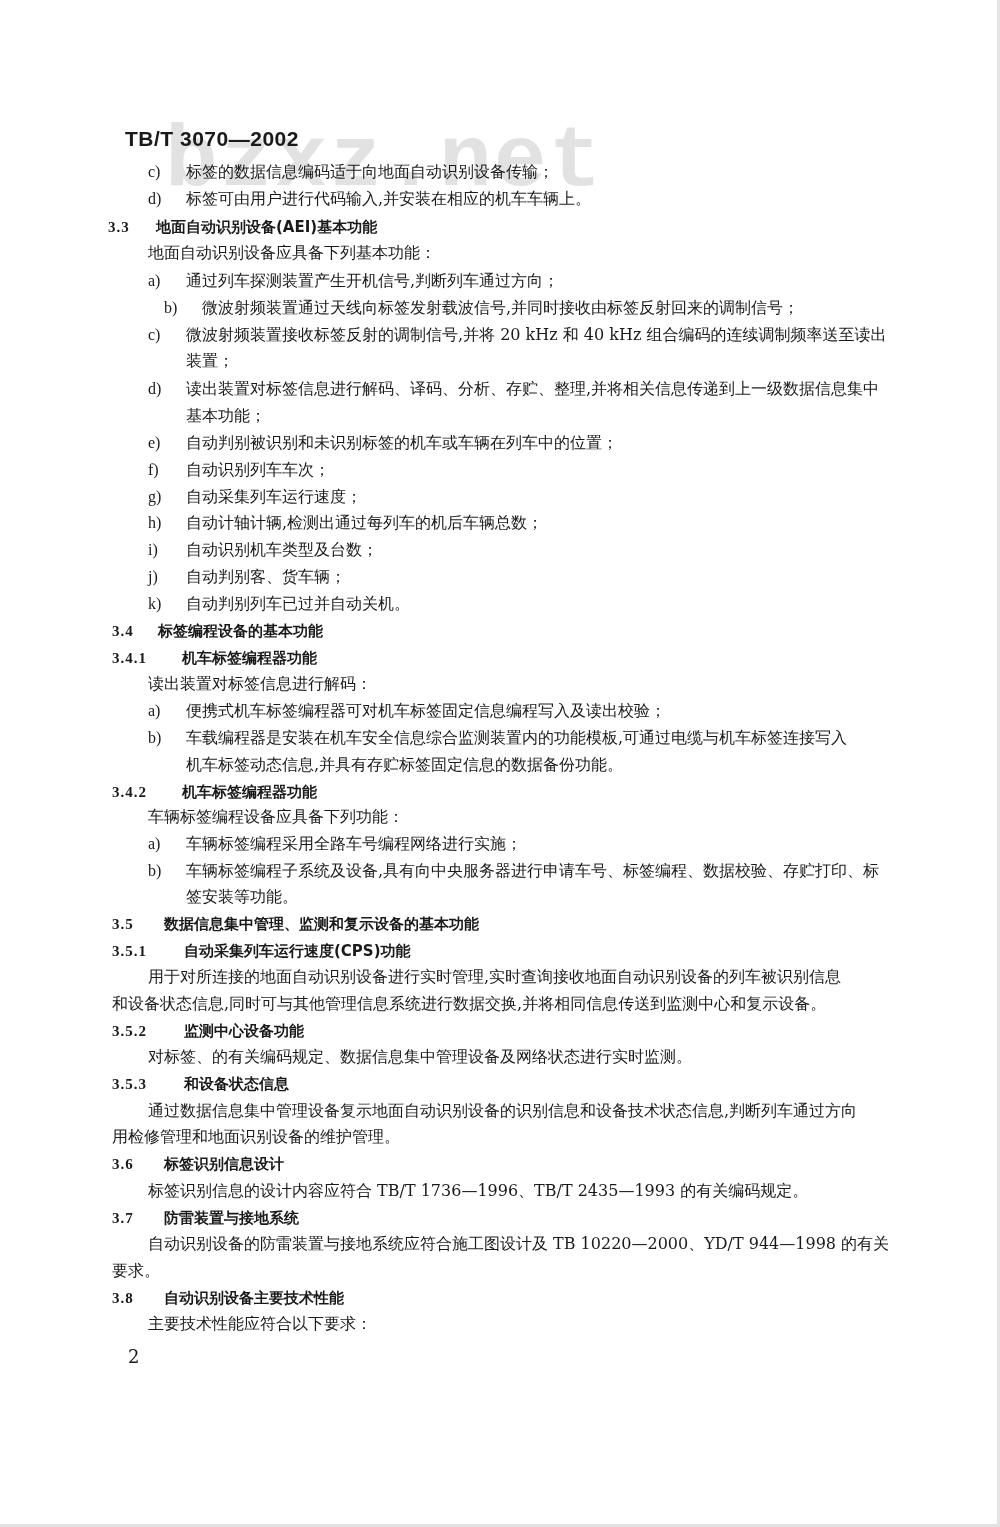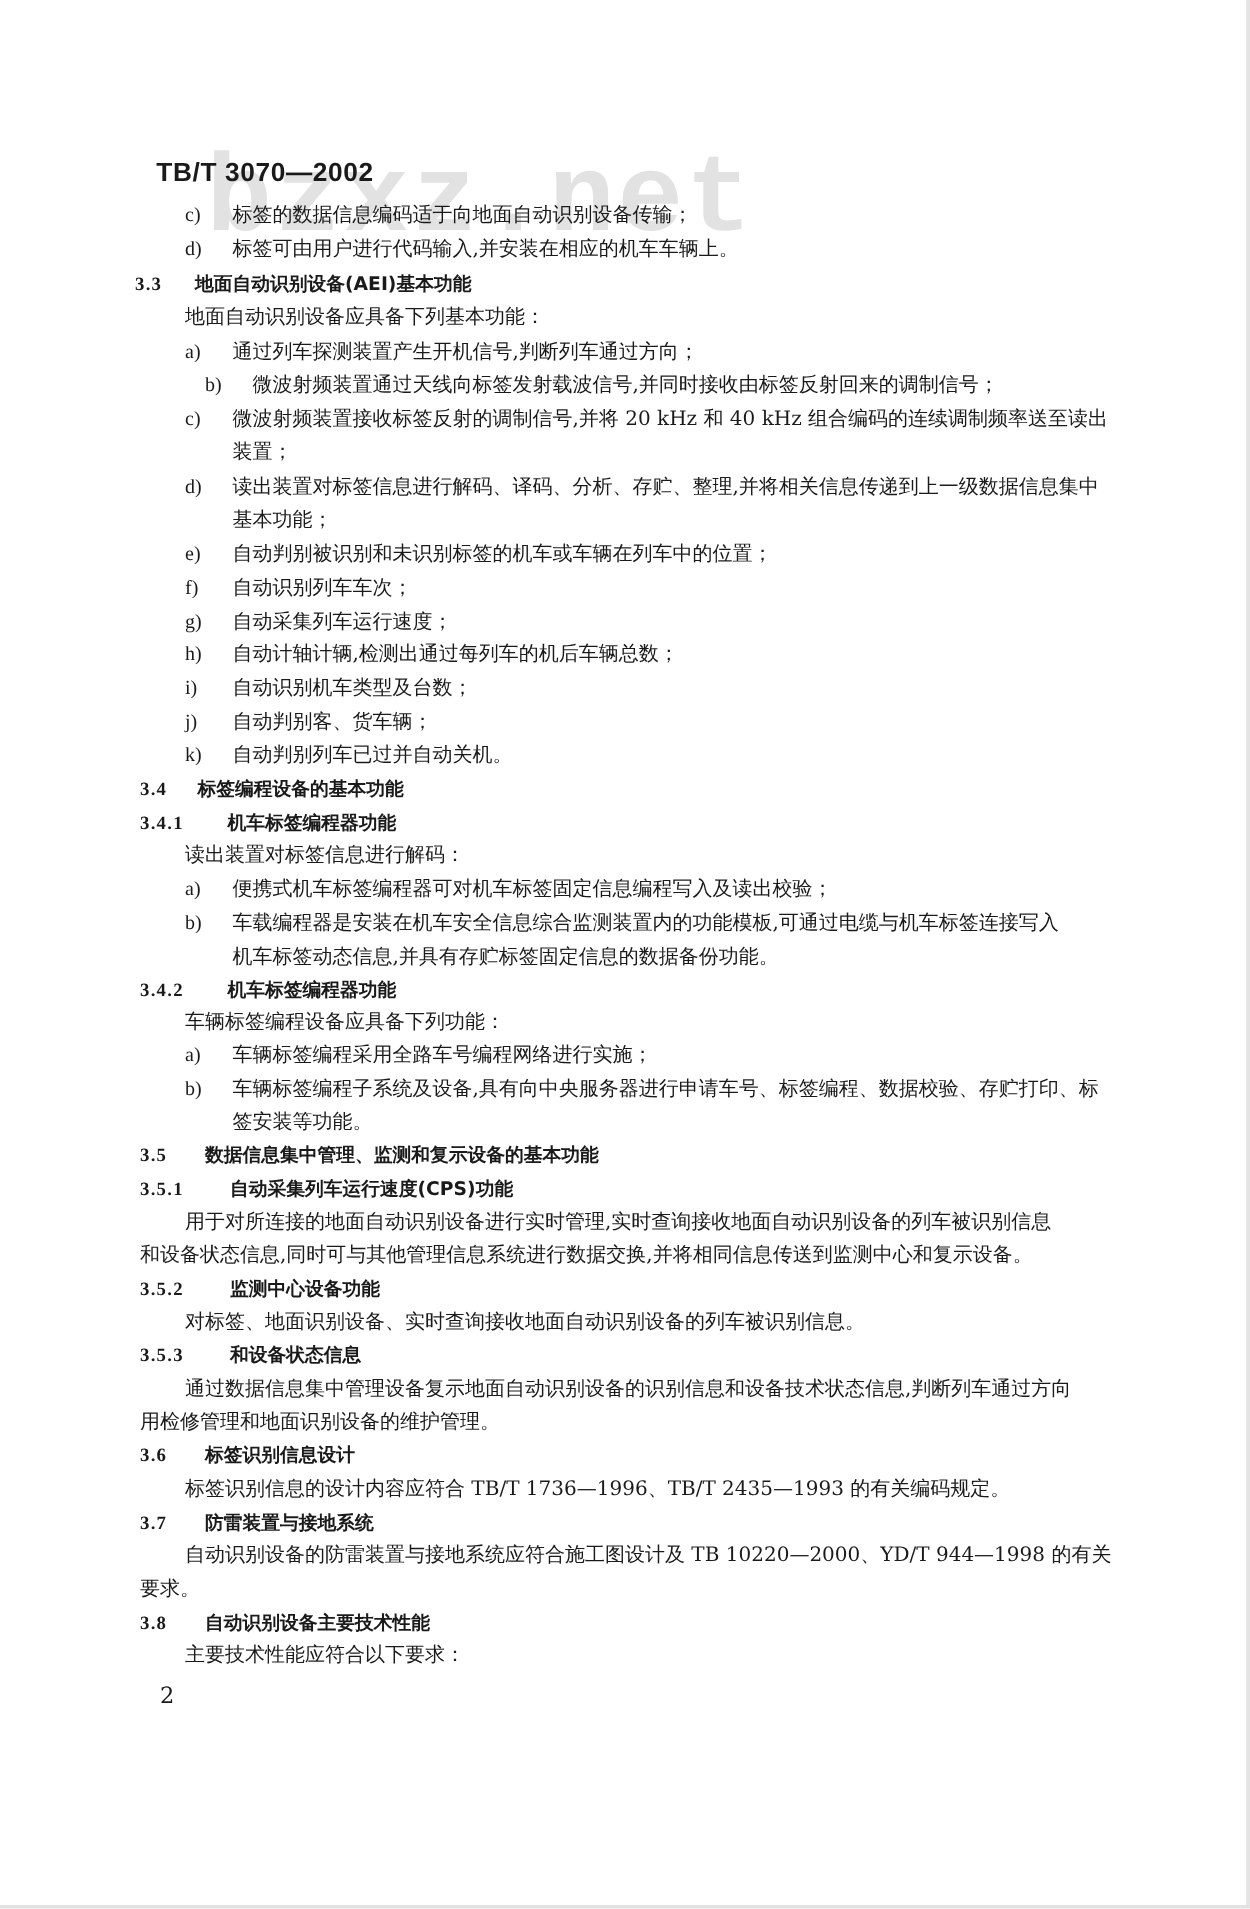--- a/index.html
+++ b/index.html
@@ -64,21 +64,21 @@
   <div class="line" style="left:148px;top:806px">车辆标签编程设备应具备下列功能：</div>
   <div class="line" style="left:148px;top:833px"><span class="item-label">a)</span><span>车辆标签编程采用全路车号编程网络进行实施；</span></div>
   <div class="line" style="left:148px;top:860px"><span class="item-label">b)</span><span>车辆标签编程子系统及设备,具有向中央服务器进行申请车号、标签编程、数据校验、存贮打印、标</span></div>
   <div class="line" style="left:186px;top:886px">签安装等功能。</div>
 
   <div class="line heading" style="left:112px;top:913px"><span class="num" style="width:52px">3.5</span><span>数据信息集中管理、监测和复示设备的基本功能</span></div>
   <div class="line heading" style="left:112px;top:940px"><span class="num" style="width:72px">3.5.1</span><span>自动采集列车运行速度(CPS)功能</span></div>
   <div class="line" style="left:148px;top:966px">用于对所连接的地面自动识别设备进行实时管理,实时查询接收地面自动识别设备的列车被识别信息</div>
   <div class="line" style="left:112px;top:993px">和设备状态信息,同时可与其他管理信息系统进行数据交换,并将相同信息传送到监测中心和复示设备。</div>
   <div class="line heading" style="left:112px;top:1020px"><span class="num" style="width:72px">3.5.2</span><span>监测中心设备功能</span></div>
-  <div class="line" style="left:148px;top:1046px">对标签、地面识别设备、实时查询接收地面自动识别设备的列车被识别信息。</div>
+  <div class="line" style="left:148px;top:1046px">对标签、的有关编码规定、数据信息集中管理设备及网络状态进行实时监测。</div>
   <div class="line heading" style="left:112px;top:1073px"><span class="num" style="width:72px">3.5.3</span><span>和设备状态信息</span></div>
   <div class="line" style="left:148px;top:1100px">通过数据信息集中管理设备复示地面自动识别设备的识别信息和设备技术状态信息,判断列车通过方向</div>
   <div class="line" style="left:112px;top:1126px">用检修管理和地面识别设备的维护管理。</div>
 
   <div class="line heading" style="left:112px;top:1153px"><span class="num" style="width:52px">3.6</span><span>标签识别信息设计</span></div>
   <div class="line" style="left:148px;top:1180px">标签识别信息的设计内容应符合 TB/T 1736—1996、TB/T 2435—1993 的有关编码规定。</div>
 
   <div class="line heading" style="left:112px;top:1207px"><span class="num" style="width:52px">3.7</span><span>防雷装置与接地系统</span></div>
   <div class="line" style="left:148px;top:1233px">自动识别设备的防雷装置与接地系统应符合施工图设计及 TB 10220—2000、YD/T 944—1998 的有关</div>
   <div class="line" style="left:112px;top:1260px">要求。</div>

